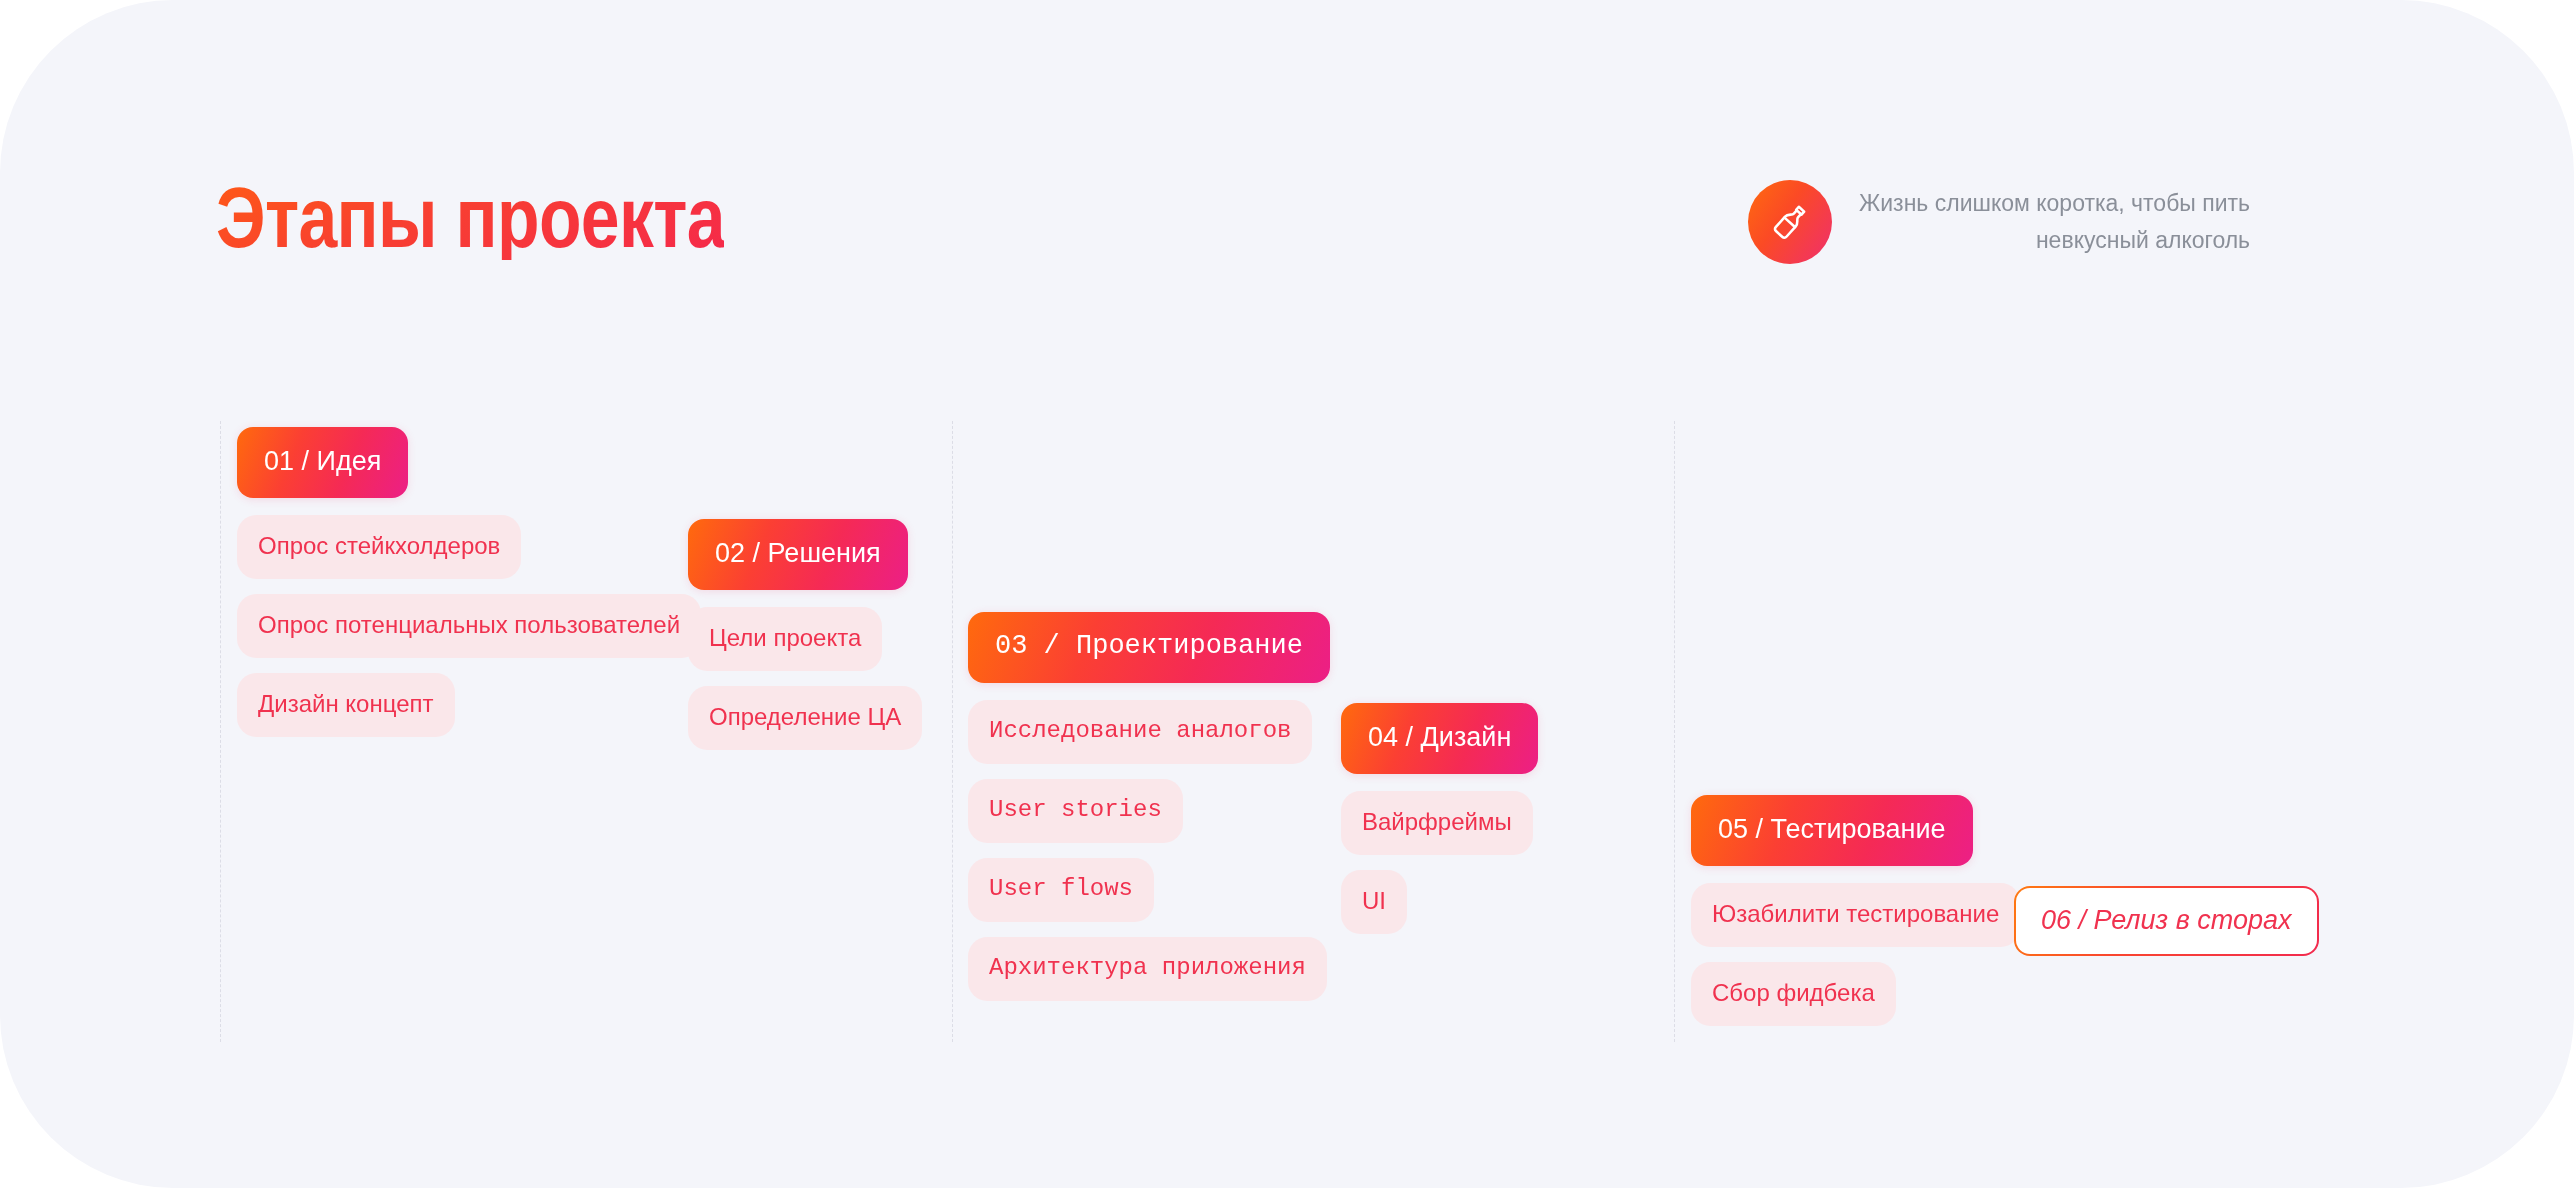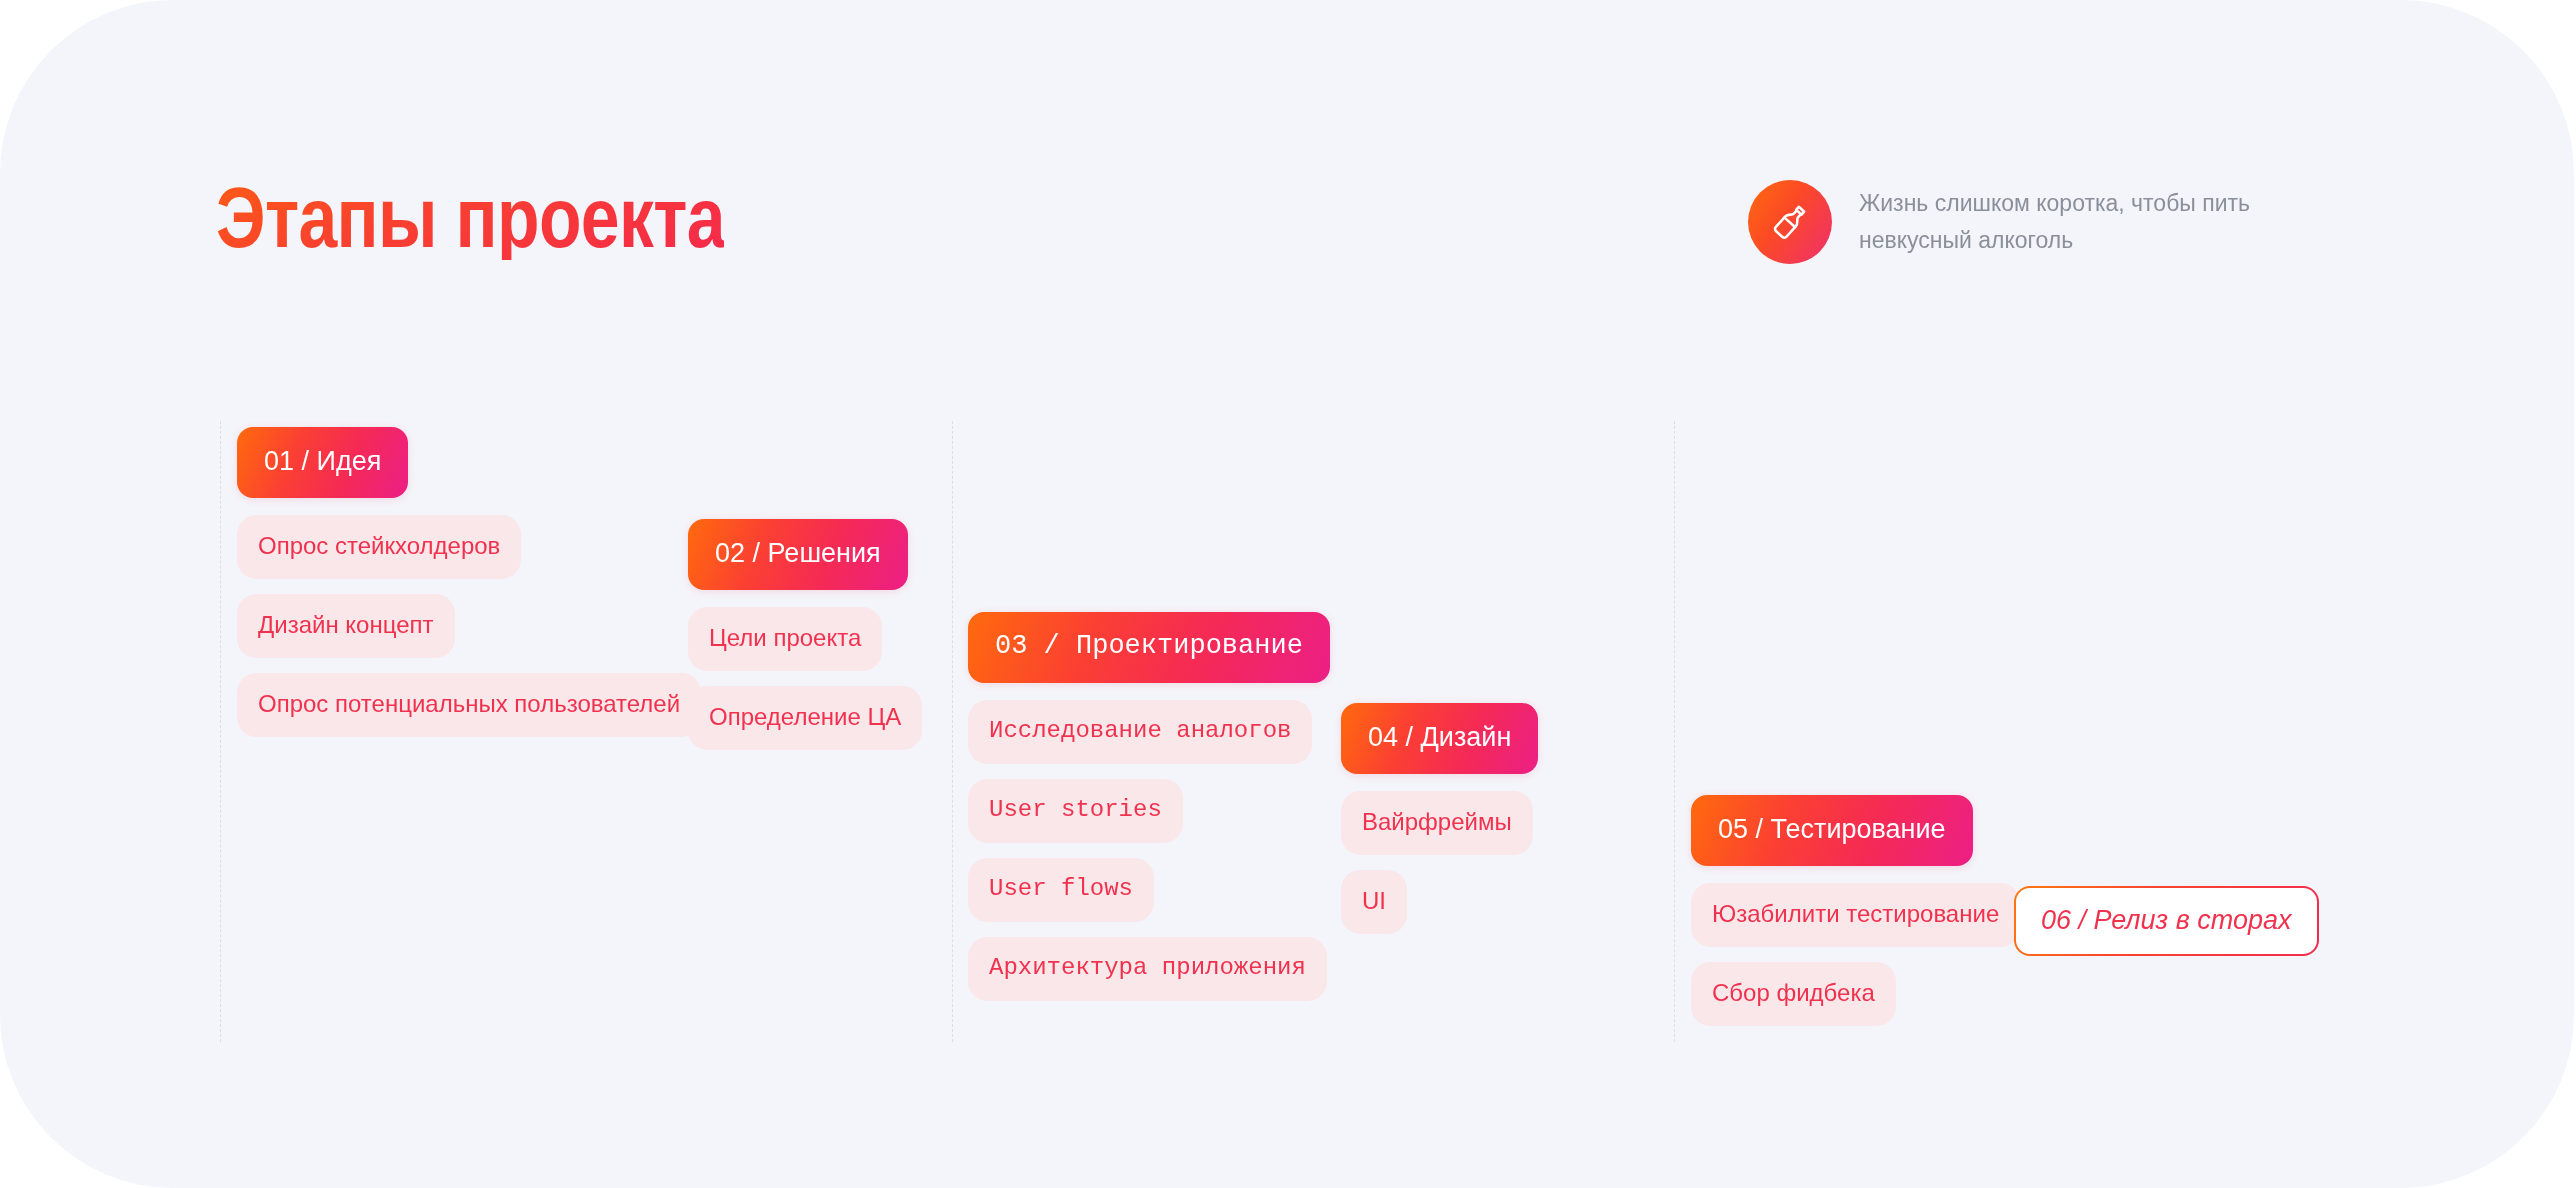--- a/index.html
+++ b/index.html
@@ -27,21 +27,21 @@
     transform:scaleX(0.82);transform-origin:left top;
     background:linear-gradient(160deg,#ff5a16 0%,#f8412f 38%,#f5294b 100%);
     -webkit-background-clip:text;background-clip:text;
     color:transparent;-webkit-text-fill-color:transparent;
     white-space:nowrap;
   }
 
   
   .tagline{
     position:absolute;left:1748px;top:180px;
-    display:flex;align-items:flex-start;gap:27px;
+    display:flex;align-items:flex-start;gap:27px;text-align:right;
   }
   .badge{
     width:84px;height:84px;border-radius:50%;flex:0 0 auto;
     background:linear-gradient(125deg,#ff6b0f 0%,#fb4a25 42%,#ef2f6e 100%);
     display:flex;align-items:center;justify-content:center;
   }
   .badge svg{display:block;}
   .tagline-text{
     font-size:23px;line-height:1.62;color:#8a8f99;
     max-width:515px;font-weight:400;padding-top:4.8px;
@@ -106,22 +106,22 @@
       </div>
       <div class="tagline-text">
         <span>Жизнь слишком коротка, чтобы пить</span><br>
         <span>невкусный алкоголь</span>
       </div>
     </div>
 
     <div class="col" style="left:237px;top:427px;">
       <div class="stage-head">01 / Идея</div>
       <div class="sub-chip first">Опрос стейкхолдеров</div>
+      <div class="sub-chip">Опрос потенциальных пользователей</div>
       <div class="sub-chip">Дизайн концепт</div>
-      <div class="sub-chip">Опрос потенциальных пользователей</div>
     </div>
 
     <div class="col" style="left:688px;top:519px;">
       <div class="stage-head">02 / Решения</div>
       <div class="sub-chip first">Цели проекта</div>
       <div class="sub-chip">Определение ЦА</div>
     </div>
 
     <div class="col" style="left:968px;top:612px;font-family:Liberation Mono, monospace;">
       <div class="stage-head">03 / Проектирование</div>

